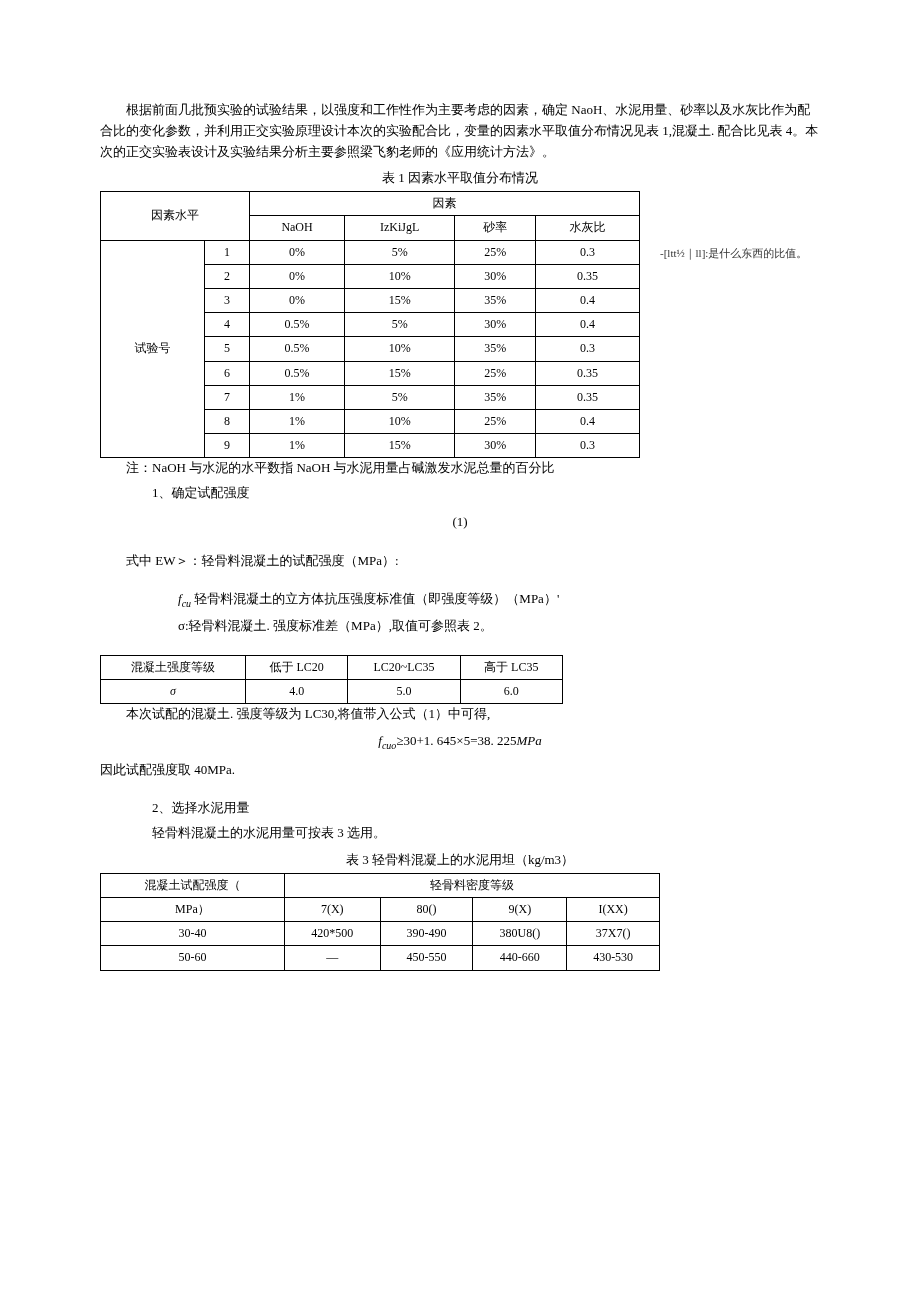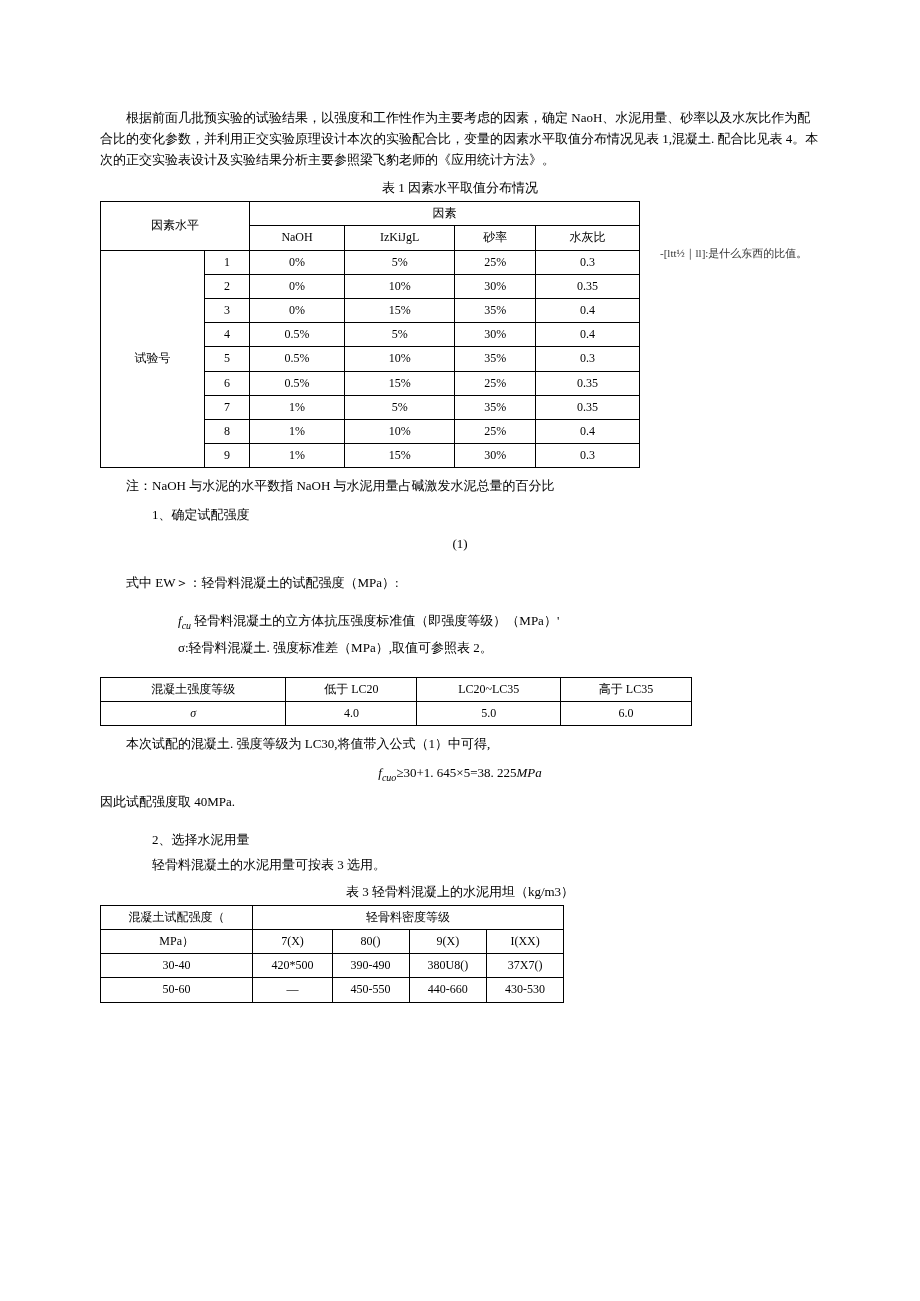--- a/index.html
+++ b/index.html
@@ -11,21 +11,21 @@
     padding: 0;
     width: 920px;
     line-height: 1.6;
   }
   .page {
     padding: 100px 100px 40px 100px;
     position: relative;
   }
   .para {
     text-indent: 2em;
-    margin: 8px 0;
+    margin: 0 0;
   }
   .para-noindent {
     margin: 4px 0;
   }
   .title-center {
     text-align: center;
     margin: 6px 0 2px 0;
   }
   table {
     border-collapse: collapse;
@@ -36,25 +36,25 @@
     border: 1px solid #000;
     padding: 2px 8px;
     text-align: center;
     vertical-align: middle;
   }
   .table1 {
     width: 540px;
     margin-left: 0;
   }
   .table2 {
-    width: 592px;
+    width: 463px;
     margin-left: 0;
   }
   .table3 {
-    width: 464px;
+    width: 560px;
     margin-left: 0;
   }
   .comment-box {
     position: absolute;
     left: 660px;
     top: 245px;
     font-size: 11px;
     color: #333;
     white-space: nowrap;
   }

